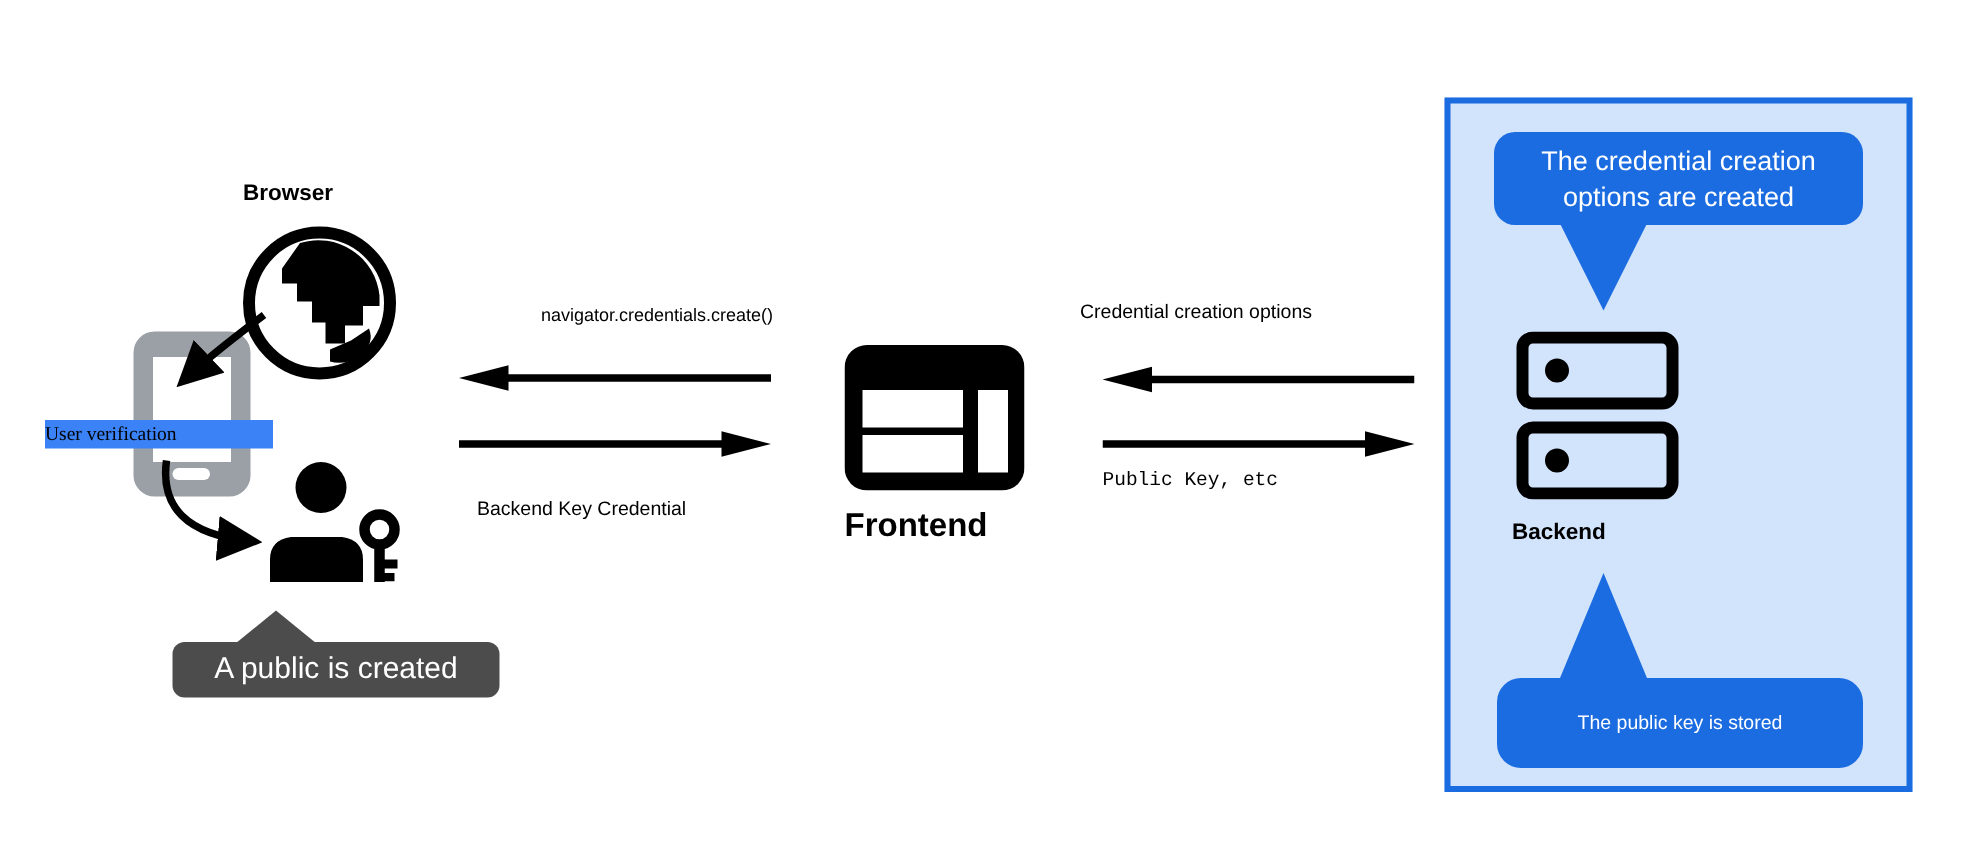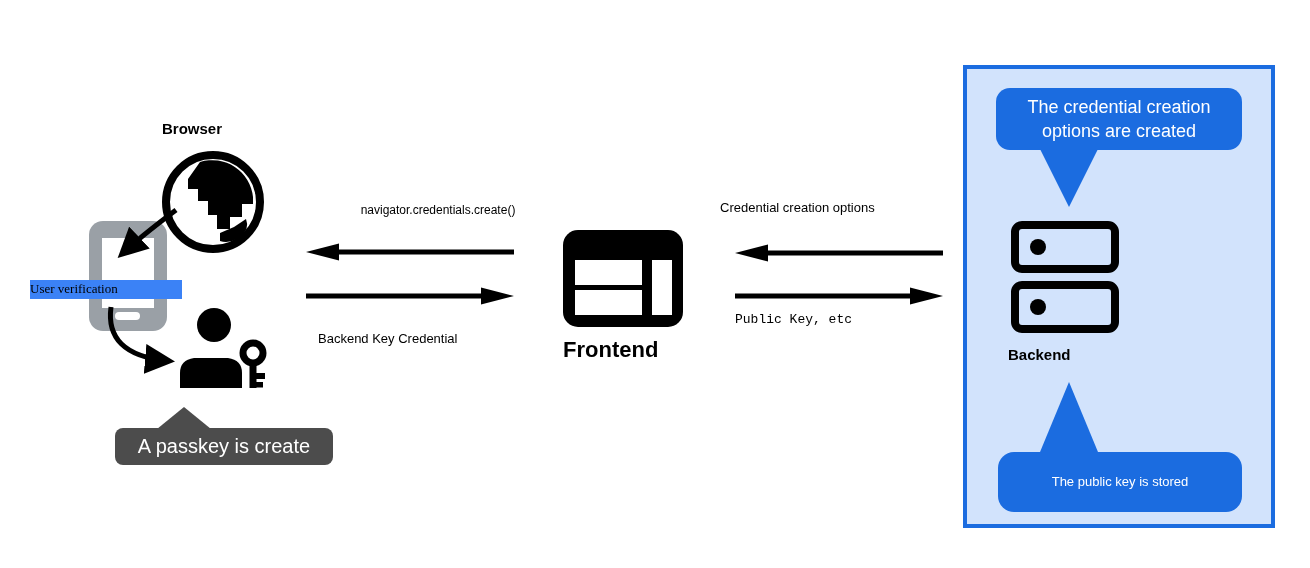--- a/index.html
+++ b/index.html
@@ -96,21 +96,21 @@
   <svg class="abs" style="left:178px;top:303px;" width="92" height="88" viewBox="0 0 92 88" aria-hidden="true">
     <circle cx="36" cy="22" r="17" fill="#000"></circle>
     <path d="M2 85 L2 70 Q2 57 16 55 L50 55 Q64 57 64 70 L64 85 Z" fill="#000"></path>
     <circle cx="75" cy="50" r="10" fill="none" stroke="#000" stroke-width="7"></circle>
     <rect x="71.5" y="58" width="7" height="27" fill="#000"></rect>
     <rect x="78" y="70" width="9" height="6" fill="#000"></rect>
     <rect x="78" y="79" width="7" height="5.5" fill="#000"></rect>
   </svg>
 
   <div class="tooltip-tail"></div>
-  <div class="tooltip">A passkey is create</div>
+  <div class="tooltip">A public is created</div>
 
   <div class="code" style="left:288px;top:203px;width:300px;">navigator.credentials.create()</div>
 
   <svg class="abs" style="left:306px;top:240px;" width="208" height="24" viewBox="0 0 208 24" aria-hidden="true">
     <polygon points="0,12 33,3.5 33,20.5" fill="#000"></polygon>
     <rect x="30" y="9.5" width="178" height="5" fill="#000"></rect>
   </svg>
 
   <svg class="abs" style="left:306px;top:284px;" width="208" height="24" viewBox="0 0 208 24" aria-hidden="true">
     <polygon points="208,12 175,3.5 175,20.5" fill="#000"></polygon>

